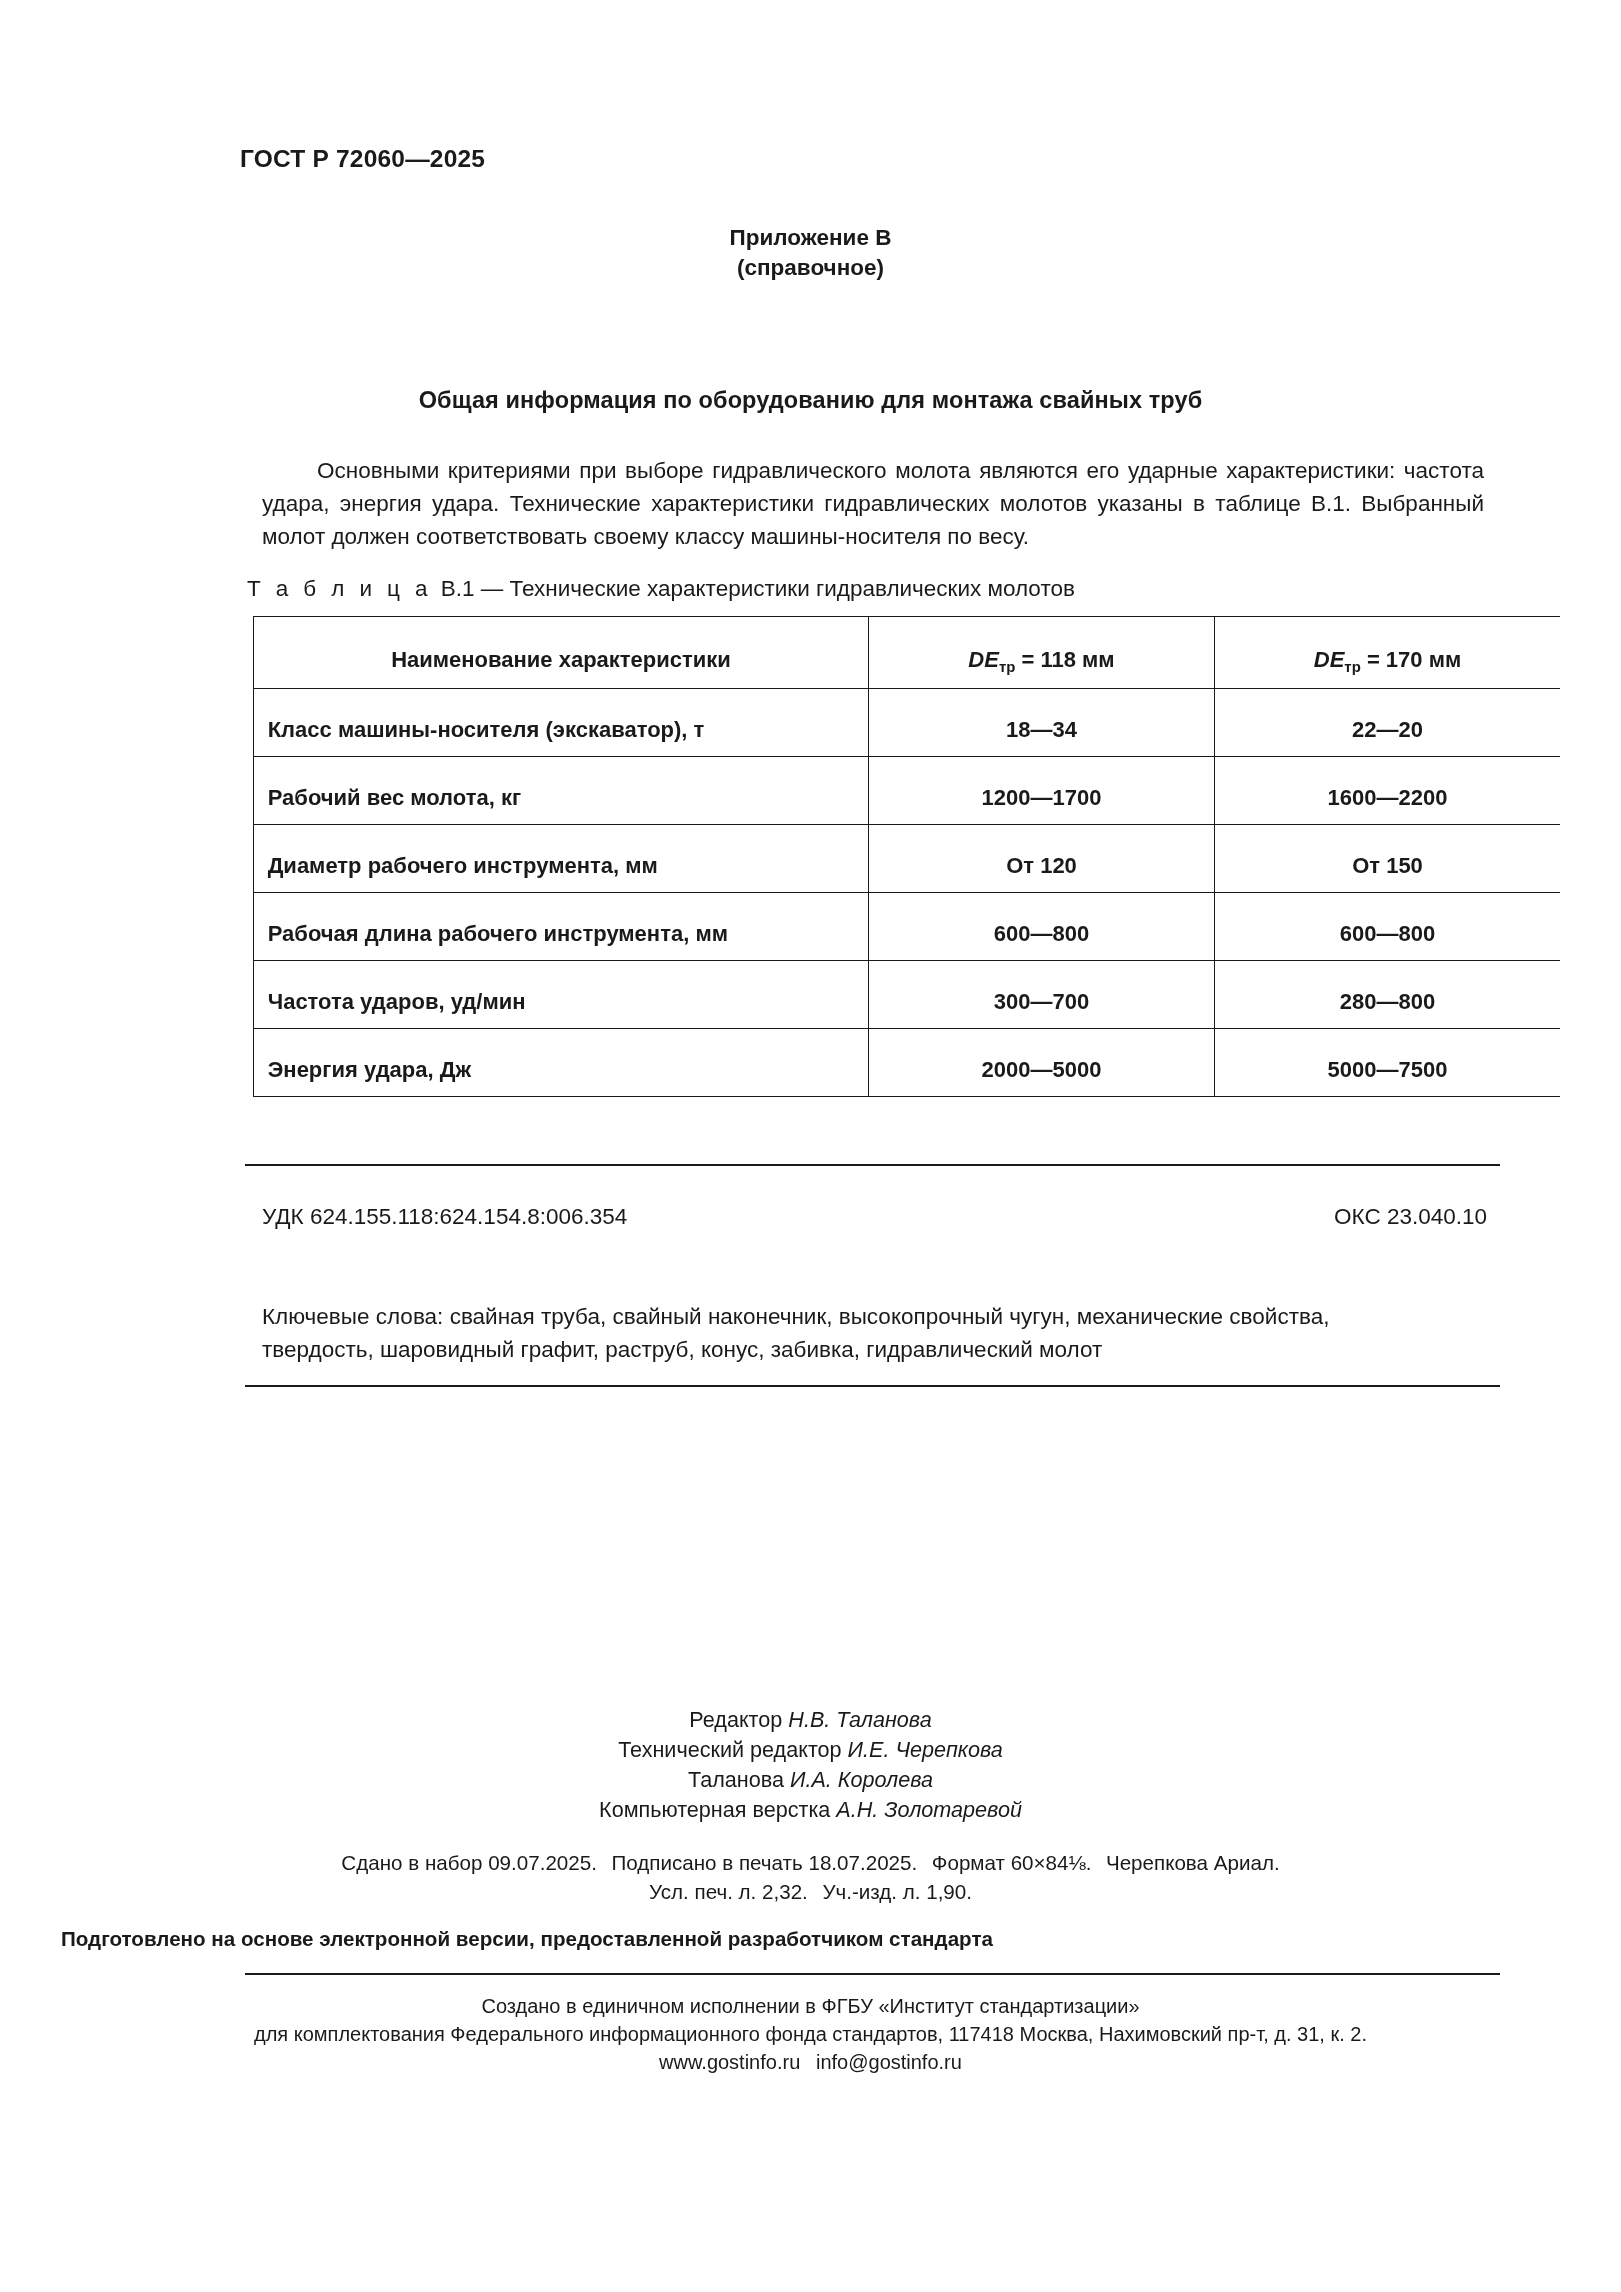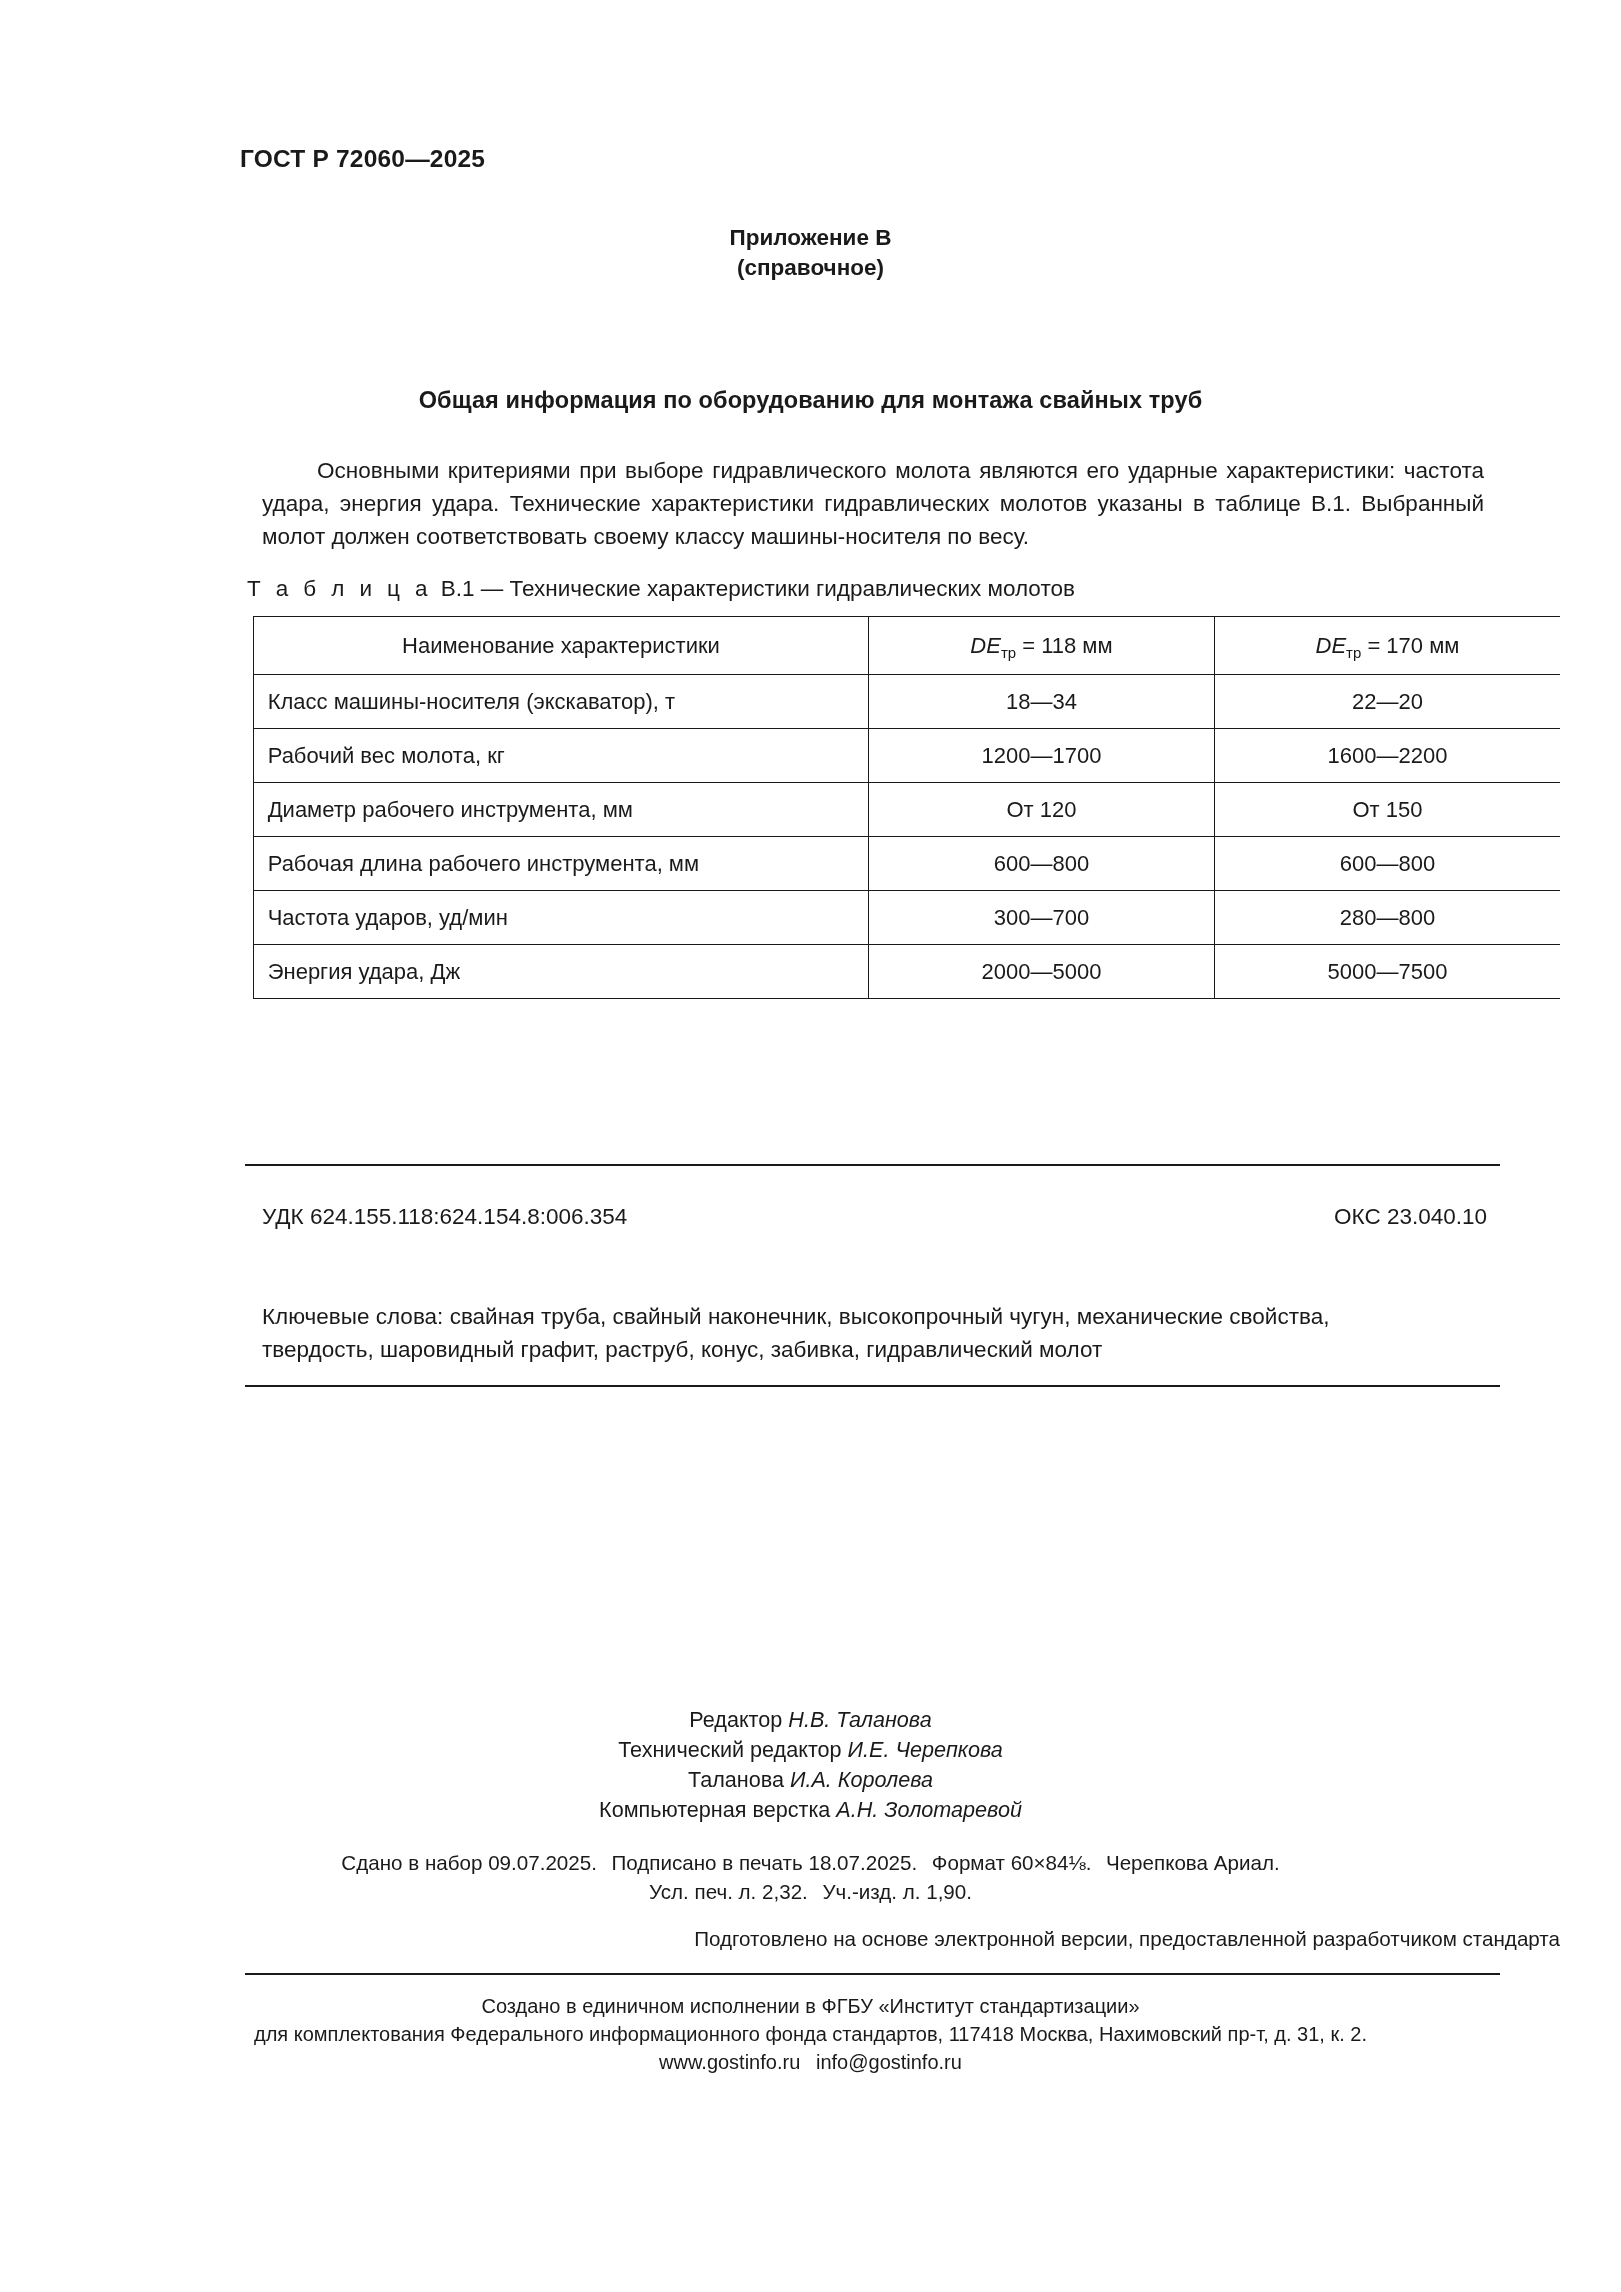--- a/index.html
+++ b/index.html
@@ -88,22 +88,22 @@
     left: 192px;
     top: 616px;
     width: 1304px;
     border-collapse: collapse;
     table-layout: fixed;
     font-size: 22px;
   }
   .data-table td, .data-table th {
     border: 1.6px solid #1a1a1a;
     height: 49px;
-    padding: 2px 0 2px 0;
-    font-weight: normal;
+    padding: 16px 0 2px 0;
+    font-weight: bold;
     vertical-align: middle;
   }
   .data-table .col-name  { width: 614px; }
   .data-table .col-v1    { width: 345px; }
   .data-table .col-v2    { width: 345px; }
   .data-table th.col-name { text-align: center; }
   .data-table td.name-cell {
     text-align: left;
     padding-left: 13.7px;
     margin-top: 32px;
@@ -171,22 +171,23 @@
     font-size: 20.6px;
     line-height: 29px;
   }
   .gap { display: inline-block; width: 8.8px; }
 
   .prepared {
     position: absolute;
     left: 0;
     top: 1927px;
     width: 100%;
-    text-align: right;
+    text-align: left;
     font-size: 20.6px;
+    font-weight: bold;
   }
 
   .footer-block {
     position: absolute;
     left: 0;
     top: 1992px;
     width: 100%;
     text-align: center;
     font-size: 20px;
     line-height: 28px;

